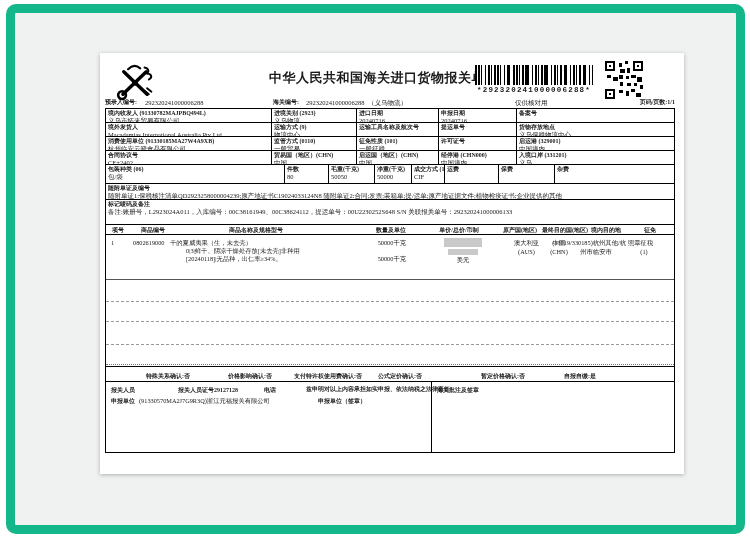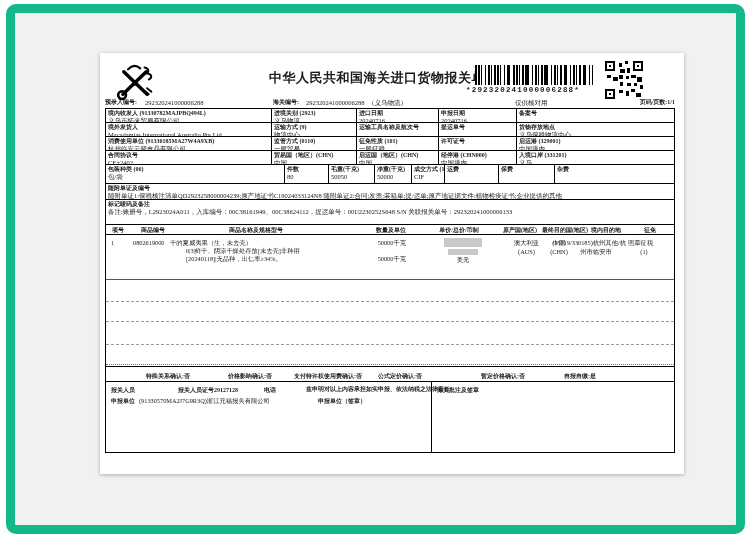--- a/index.html
+++ b/index.html
@@ -11,21 +11,21 @@
   .sheet { position:absolute; left:85px; top:40px; width:584px; height:421px;
            background:#fff; box-shadow:0 1px 4px rgba(0,0,0,.28); }
   .abs { position:absolute; }
   .lbl { font-weight:700; font-size:6px; line-height:7px; white-space:nowrap; }
   .val { font-size:6.5px; line-height:7px; white-space:nowrap; }
   .title { font-weight:700; font-size:13px; letter-spacing:.5px; text-align:center; white-space:nowrap; }
   .barcode { background:
       repeating-linear-gradient(90deg,#000 0 1.5px,#fff 1.5px 3px,#000 3px 5px,#fff 5px 6px,#000 6px 7px,#fff 7px 9.5px);
       }
   .bctext { font-family:"Liberation Mono","DejaVu Sans Mono",monospace; font-size:7.5px; font-weight:700;
-            letter-spacing:1.2px; text-align:left; white-space:nowrap; }
+            letter-spacing:1.2px; text-align:center; white-space:nowrap; }
   .grid { position:absolute; left:5px; top:55px; width:570px; height:345px; border:1.2px solid #000; }
   .row  { position:absolute; left:0; right:0; border-bottom:1px solid #000; }
   .cell { position:absolute; top:0; bottom:0; border-left:1px solid #000; padding:1px 2px; overflow:hidden; }
   .cell.first { border-left:none; }
   .sep  { position:absolute; left:0; right:0; height:0; }
   .sep.light  { border-top:1px dashed #9a9a9a; }
   .sep.solid  { border-top:1px solid #555; }
   .sep.dotted { border-top:1px dotted #777; }
   .ghdr { position:absolute; font-weight:700; font-size:6px; text-align:center; white-space:nowrap; }
   .gtxt { position:absolute; font-size:6.3px; line-height:7px; white-space:nowrap; }

